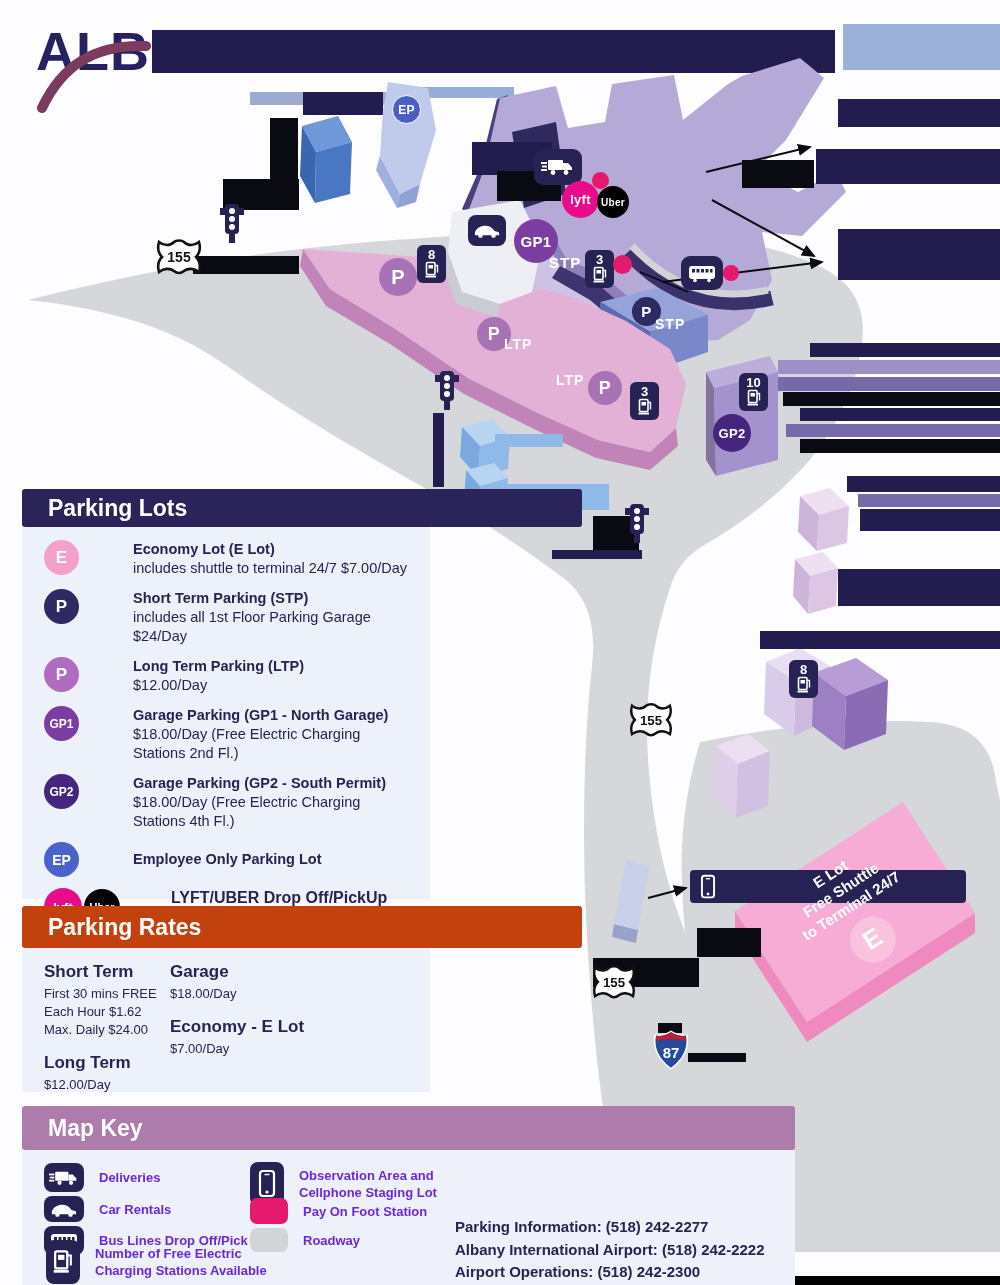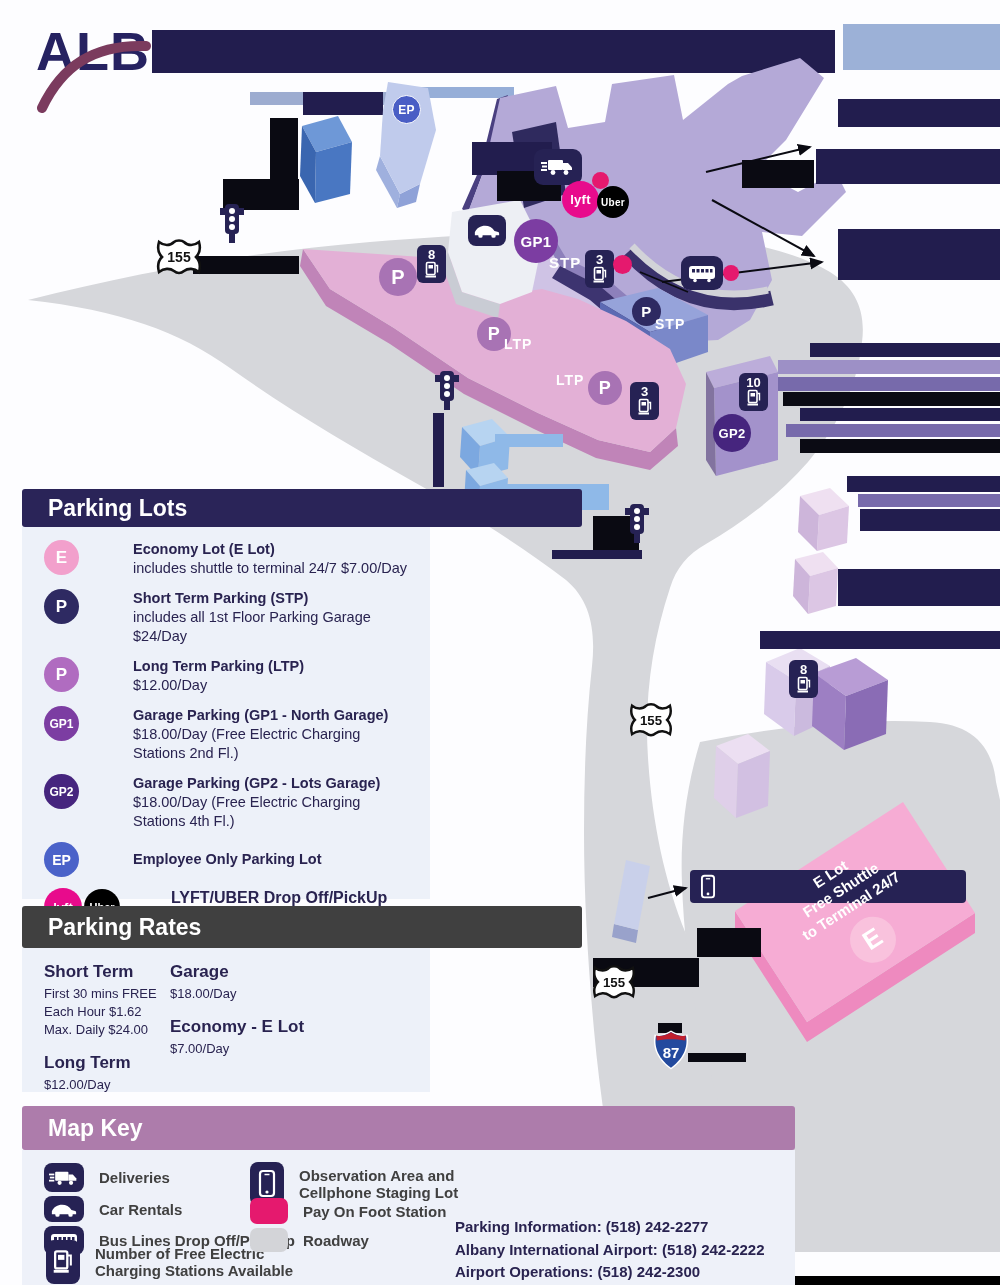--- a/index.html
+++ b/index.html
@@ -32,21 +32,21 @@
   .pl-lines{font-size:14.5px;line-height:19px;color:#292350;margin-left:37px;}
   .pl-lines .l1{font-weight:700;}
   .pl-duo{display:flex;align-items:center;flex:none;margin-right:14px;}
   .footnote{font-size:13.5px;color:#292350;margin-top:14px;}
   .rate-col{position:absolute;color:#292350;}
   .rate-h{font-size:17px;font-weight:700;margin:0 0 3px 0;}
   .rate-l{font-size:13px;line-height:18px;}
   .rate-gap{margin-top:14px;}
   .mk-item{position:absolute;display:flex;align-items:center;}
   .mk-icon{background:#262254;border-radius:8px;display:flex;align-items:center;justify-content:center;flex:none;margin-right:15px;}
-  .mk-label{font-size:15px;font-weight:700;color:#404040;line-height:17px;}
+  .mk-label{font-size:13px;font-weight:700;color:#6d28d9;line-height:17px;}
   .swatch{border-radius:7px;flex:none;margin-right:15px;}
   .contact{position:absolute;left:455px;top:1216px;color:#292350;font-size:15px;font-weight:700;line-height:22.5px;}
 </style>
 </head>
 <body>
 
 <div class="canvas">
 
   <div class="bar" style="left:152px;top:30px;width:683px;height:43px;background:#221d4e;"></div>
   <div class="bar" style="left:843px;top:24px;width:157px;height:46px;background:#9cb1d7;"></div>
@@ -432,21 +432,21 @@
       <div class="pl-lines">
           <div class="l1">Garage Parking (GP1 - North Garage)</div>
           <div class="l2">$18.00/Day (Free Electric Charging Stations 2nd Fl.)</div>
         </div>
     </div>
     <div class="pl-item">
       <div class="pl-badge sm" style="background:#46257e;">
           <span>GP2</span>
         </div>
       <div class="pl-lines">
-          <div class="l1">Garage Parking (GP2 - Lots Garage)</div>
+          <div class="l1">Garage Parking (GP2 - South Permit)</div>
           <div class="l2">$18.00/Day (Free Electric Charging Stations 4th Fl.)</div>
         </div>
     </div>
     <div class="pl-item vcenter">
       <div class="pl-badge" style="background:#4a62c9;font-size:14px;">
           <span>EP</span>
         </div>
       <div class="pl-lines">
           <div class="l1">Employee Only Parking Lot</div>
         </div>
@@ -460,21 +460,21 @@
             <span>Uber</span>
           </div>
       </div>
       <div class="pl-lines">
           <div class="l1" style="font-size:16px;">LYFT/UBER Drop Off/PickUp Area</div>
         </div>
     </div>
     <div class="footnote">Handicapped Permit/Plate Parking Available in All Lots &amp; Garage</div>
   </div>
 
-  <div class="panel-header" style="left:22px;top:906px;width:560px;height:42px;background:#404040;">
+  <div class="panel-header" style="left:22px;top:906px;width:560px;height:42px;background:#c2410c;">
     <span>Parking Rates</span>
   </div>
   <div class="panel-body" style="left:22px;top:948px;width:408px;height:144px;">
     <div class="rate-col" style="left:22px;top:14px;">
       <div class="rate-h">Short Term</div>
       <div class="rate-l">First 30 mins FREE</div>
       <div class="rate-l">Each Hour $1.62</div>
       <div class="rate-l">Max. Daily $24.00</div>
       <div class="rate-h rate-gap">Long Term</div>
       <div class="rate-l">$12.00/Day</div>

